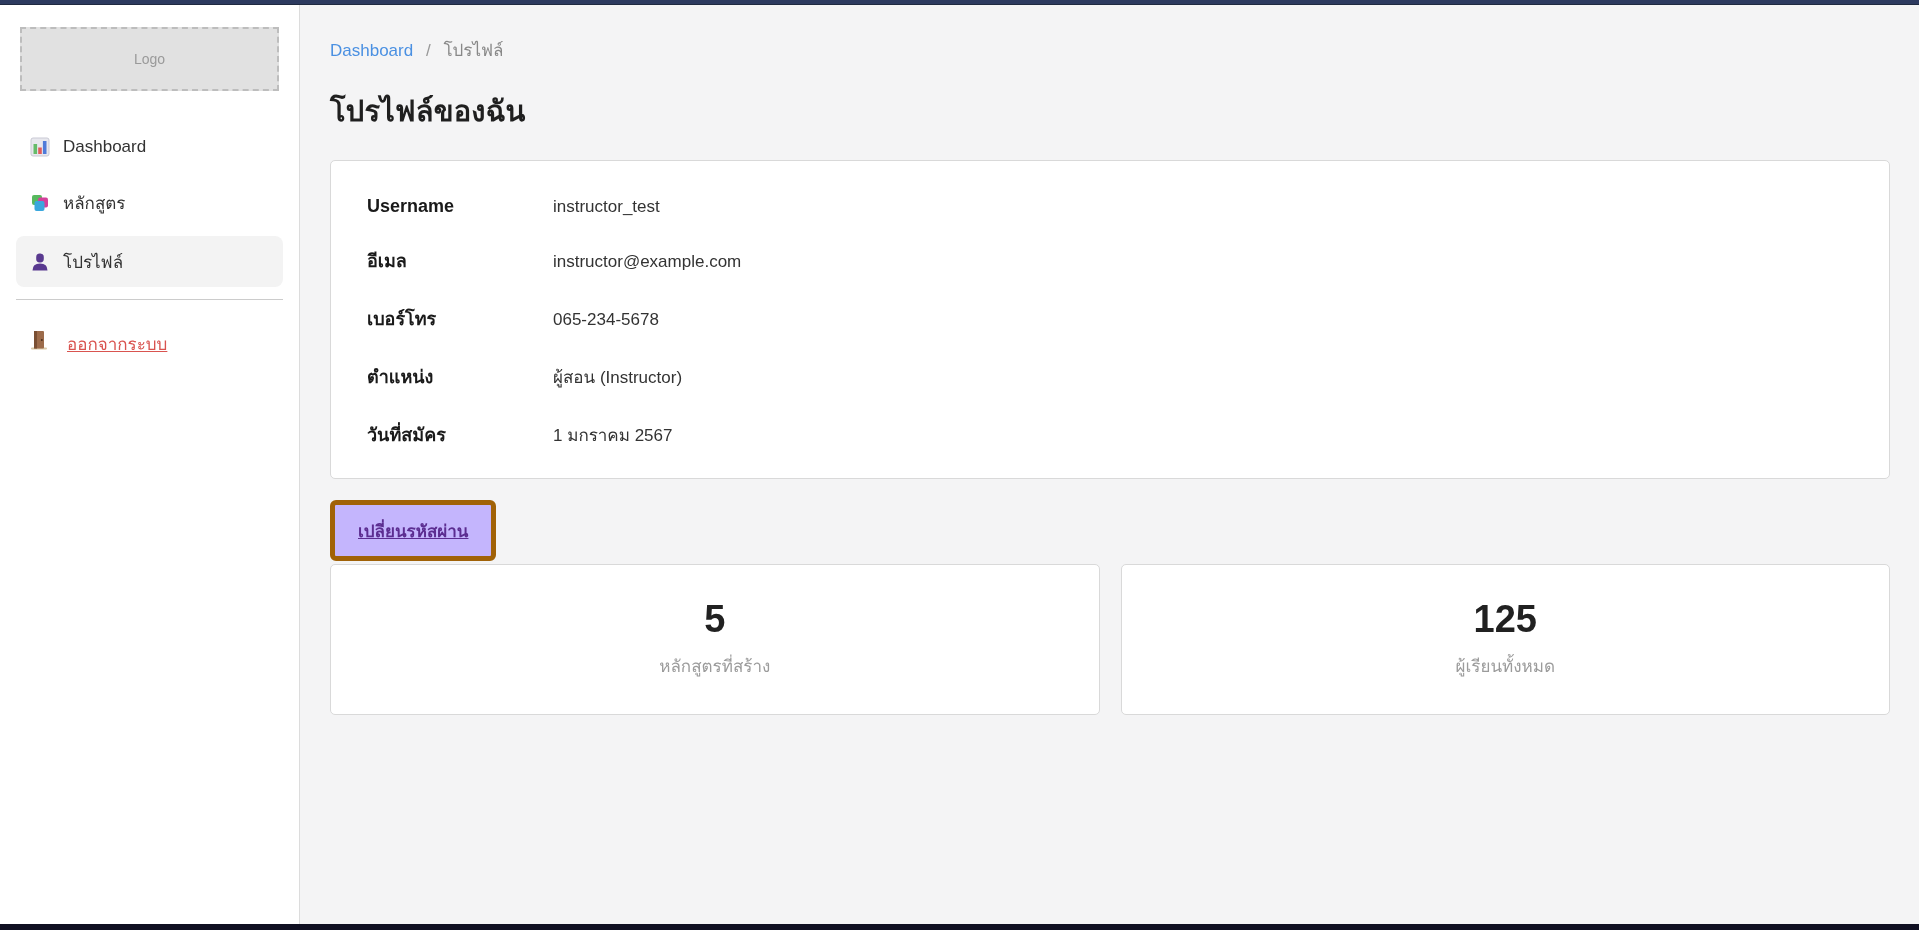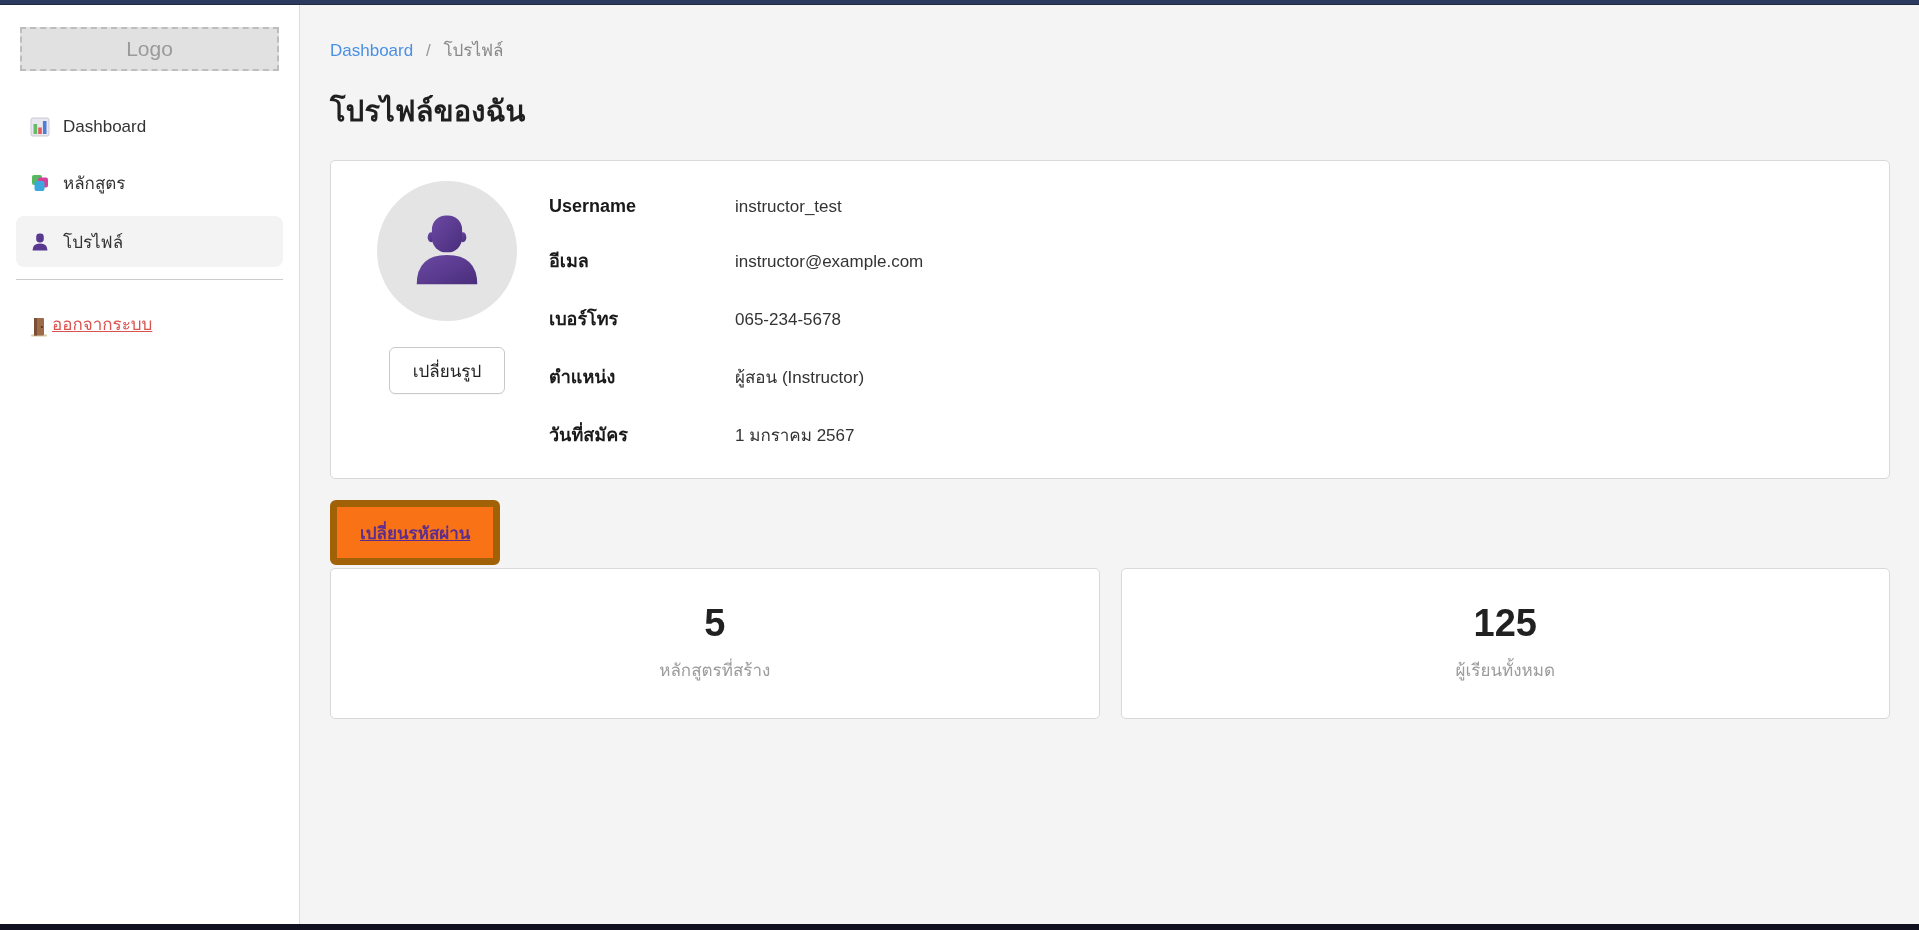--- a/index.html
+++ b/index.html
@@ -10,34 +10,34 @@
     background:#f4f4f5; color:#333;
   }
   .frame { display:flex; flex-direction:column; height:930px; }
   .top-bar { height:5px; background:#2d3a5f; border-bottom:1px solid #1f2940; flex:0 0 auto; }
   .bottom-bar { height:6px; background:#101022; flex:0 0 auto; }
   .middle { flex:1; display:flex; min-height:0; }
 
   
   .sidebar { width:300px; flex:0 0 300px; background:#ffffff; border-right:1px solid #dcdcdc; padding:22px 0 0; }
   .logo-box {
-    margin:0 20px; height:44px; background:#e1e1e1; border:2px dashed #bdbdbd;
+    margin:0 20px; height:64px; background:#e1e1e1; border:2px dashed #bdbdbd;
     display:flex; align-items:center; justify-content:center;
-    color:#9a9a9a; font-size:21px;
+    color:#9a9a9a; font-size:14px;
   }
   .nav { margin-top:34px; padding:0 16px; display:flex; flex-direction:column; gap:8px; }
   .nav-item {
     display:flex; align-items:center; gap:13px; padding:12px 14px;
     font-size:17px; color:#333; border-radius:8px; cursor:pointer;
   }
   .nav-item.active { background:#f3f3f3; }
   .nav-item .ico { width:20px; height:20px; display:inline-flex; flex:0 0 20px; }
   .nav-divider { border:none; border-top:1px solid #cccccc; margin:12px 16px 30px; }
   .logout {
-    display:flex; align-items:flex-end; gap:4px; margin:0 16px; padding:0 14px;
+    display:flex; align-items:flex-start; gap:19px; margin:0 16px; padding:0 14px;
     font-size:17px; color:#d9534f; text-decoration:underline; cursor:pointer;
   }
   .logout .ico { width:18px; height:20px; flex:0 0 18px; }
 
   
   .main { flex:1; padding:31px 29px 8px 30px; min-width:0; }
   .breadcrumb { font-size:17px; color:#888; }
   .breadcrumb .bc-link { color:#4a90e2; text-decoration:none; cursor:pointer; }
   .breadcrumb .bc-sep { margin:0 8px; color:#999; }
   .page-title { margin:25px 0 0; font-size:29px; font-weight:bold; color:#1f1f1f; letter-spacing:.2px; }
@@ -58,21 +58,21 @@
   }
   .fields-col { flex:1; padding-top:15px; }
   .field-row { display:flex; align-items:baseline; margin-bottom:29px; }
   .field-label { width:186px; flex:0 0 186px; font-size:18px; font-weight:bold; color:#1a1a1a; }
   .field-value { font-size:17px; color:#333; }
 
   .actions-row { margin-top:21px; display:flex; gap:14px; }
   .btn { font-family:inherit; font-size:17px; font-weight:600; text-decoration:underline;
          border-radius:6px; padding:12px 23px; cursor:pointer; }
   .btn-primary { background:#4a90db; border:1px solid #4a90db; color:#ffffff; }
-  .btn-secondary { background:#f97316; border:7px solid #a16207; color:#5c2d91; }
+  .btn-secondary { background:#c4b5fd; border:5px solid #a16207; color:#5c2d91; }
 
   .stats-row { margin-top:3px; display:flex; gap:21px; }
   .stat-card {
     flex:1; background:#fff; border:1px solid #d9d9d9; border-radius:5px; height:151px;
     display:flex; flex-direction:column; align-items:center; justify-content:center; gap:14px;
   }
   .stat-value { font-size:38px; font-weight:bold; color:#212121; line-height:1; }
   .stat-label { font-size:17px; color:#9b9b9b; }
 </style>
 </head>
@@ -142,39 +142,20 @@
 
       <div class="breadcrumb">
         <a class="bc-link">Dashboard</a>
         <span class="bc-sep">/</span>
         <span class="bc-current">โปรไฟล์</span>
       </div>
 
       <h1 class="page-title">โปรไฟล์ของฉัน</h1>
 
       <section class="profile-card">
-        <div class="avatar-col">
-          <div class="avatar">
-            <span>
-              <svg viewBox="0 0 100 100" width="84" height="84">
-                <defs>
-                  <linearGradient id="pg" x1="0" y1="0" x2="1" y2="1">
-                    <stop offset="0" stop-color="#6b4aa4"></stop>
-                    <stop offset="1" stop-color="#4a2d7c"></stop>
-                  </linearGradient>
-                </defs>
-                <ellipse cx="31" cy="36" rx="4" ry="6" fill="url(#pg)"></ellipse>
-                <ellipse cx="69" cy="36" rx="4" ry="6" fill="url(#pg)"></ellipse>
-                <rect x="32" y="10" width="36" height="44" rx="17" fill="url(#pg)"></rect>
-                <path d="M14 92 Q14 57 50 57 Q86 57 86 92 Z" fill="url(#pg)"></path>
-              </svg>
-            </span>
-          </div>
-          <button class="change-photo-btn">เปลี่ยนรูป</button>
-        </div>
 
         <div class="fields-col">
           <div class="field-row">
             <div class="field-label">Username</div>
             <div class="field-value">instructor_test</div>
           </div>
           <div class="field-row">
             <div class="field-label">อีเมล</div>
             <div class="field-value">instructor@example.com</div>
           </div>

